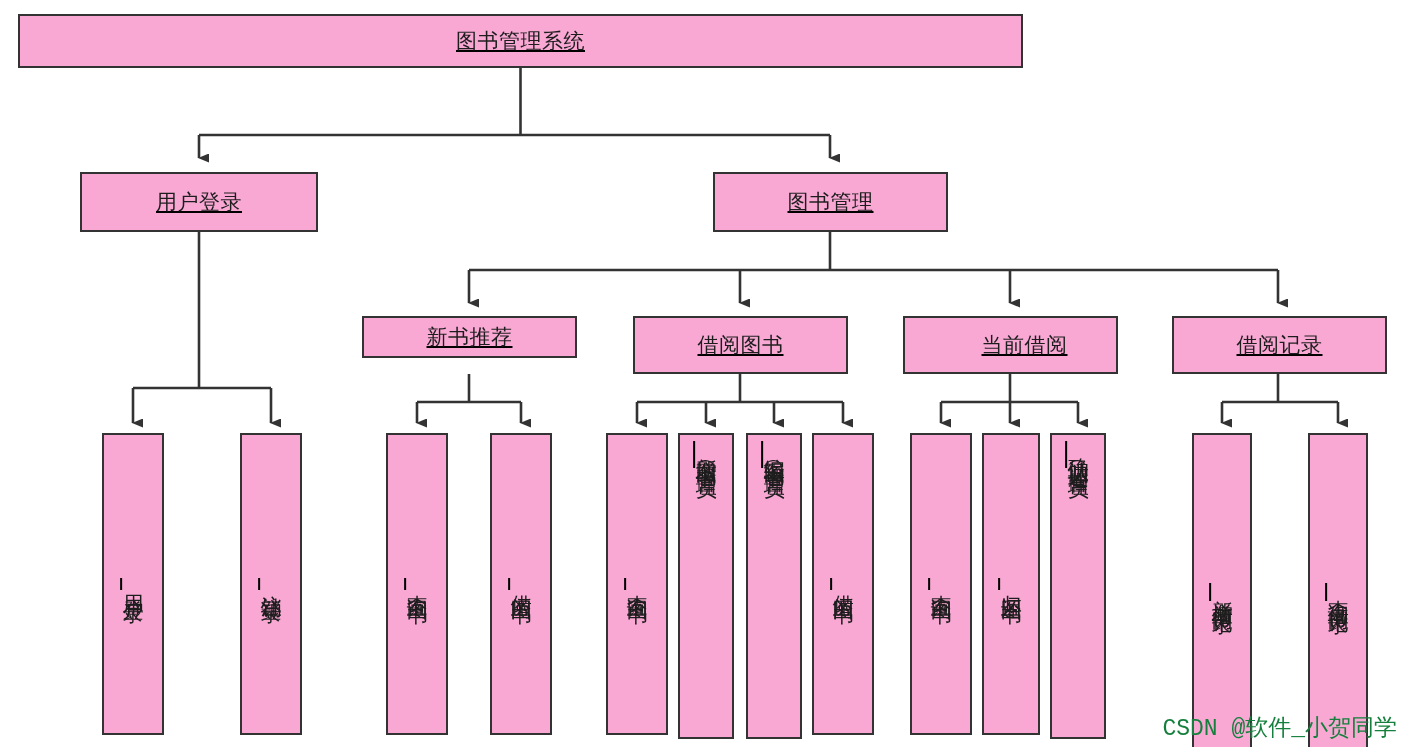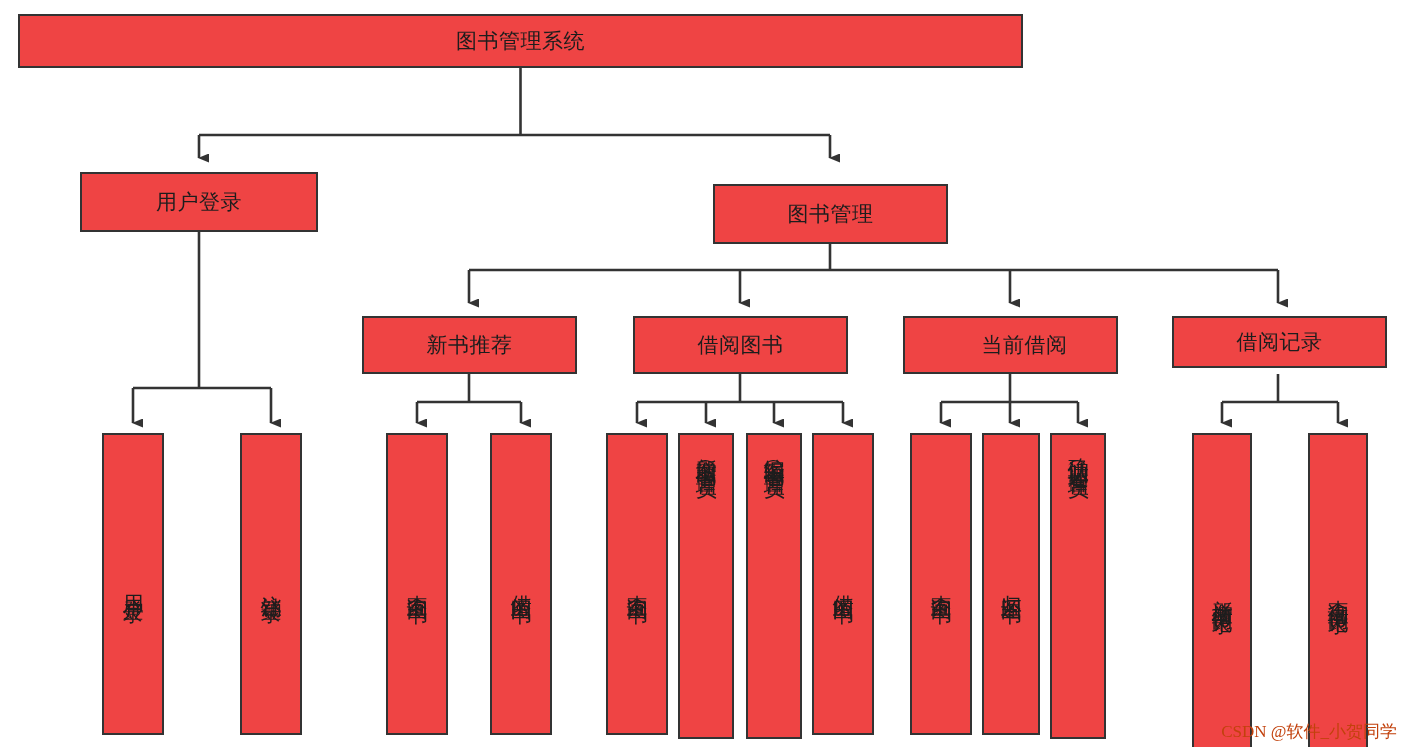--- a/index.html
+++ b/index.html
@@ -22,26 +22,27 @@
     position: absolute;
     left: 0;
     top: 0;
     width: 1405px;
     height: 747px;
     pointer-events: none;
   }
   .node {
     position: absolute;
     box-sizing: border-box;
-    background: #ef4444;
+    background: #f9a8d4;
     border: 2px solid #333333;
     display: flex;
     align-items: center;
     justify-content: center;
     z-index: 2;
+    text-decoration: underline;
   }
   .node-label {
     font-size: 21px;
     color: #1d1d1d;
     line-height: 1.05;
     letter-spacing: 0.5px;
     white-space: nowrap;
   }
   
   .node.vertical {
@@ -58,25 +59,25 @@
     white-space: nowrap;
   }
   .node.vertical.centered {
     align-items: center;
     padding-top: 0;
   }
   .watermark {
     position: absolute;
     right: 8px;
     bottom: 4px;
-    font-size: 17px;
-    color: #c2410c;
+    font-size: 23px;
+    color: #15803d;
     z-index: 5;
     white-space: nowrap;
-    font-family: Liberation Serif, serif;
+    font-family: Liberation Mono, monospace;
   }
 </style>
 </head>
 <body>
 
 <div id="canvas">
 
   <svg id="wires" viewBox="0 0 1405 747" xmlns="http://www.w3.org/2000/svg">
     <defs>
       <marker id="arrow" markerWidth="9" markerHeight="11" refX="4.5" refY="10" orient="auto" markerUnits="userSpaceOnUse">
@@ -129,37 +130,37 @@
   </svg>
 
   <div class="node" style="left:18px; top:14px; width:1005px; height:54px;">
     <span class="node-label">图书管理系统</span>
   </div>
 
   <div class="node" style="left:80px; top:172px; width:238px; height:60px;">
     <span class="node-label">用户登录</span>
   </div>
 
-  <div class="node" style="left:713px; top:172px; width:235px; height:60px;margin-top:12px;">
+  <div class="node" style="left:713px; top:172px; width:235px; height:60px;">
     <span class="node-label">图书管理</span>
   </div>
 
-  <div class="node" style="left:362px; top:316px; width:215px; height:58px;">
+  <div class="node" style="left:362px; top:316px; width:215px; height:42px;">
     <span class="node-label">新书推荐</span>
   </div>
 
   <div class="node" style="left:633px; top:316px; width:215px; height:58px;">
     <span class="node-label">借阅图书</span>
   </div>
 
   <div class="node" style="left:903px; top:316px; width:215px; height:58px;padding-left:28px;">
     <span class="node-label">当前借阅</span>
   </div>
 
-  <div class="node" style="left:1172px; top:316px; width:215px; height:52px;">
+  <div class="node" style="left:1172px; top:316px; width:215px; height:58px;">
     <span class="node-label">借阅记录</span>
   </div>
 
   <div class="node vertical centered" style="left:102px; top:433px; width:62px; height:302px;">
     <span class="node-label">用户登录</span>
   </div>
 
   <div class="node vertical centered" style="left:240px; top:433px; width:62px; height:302px;">
     <span class="node-label">注销登录</span>
   </div>

